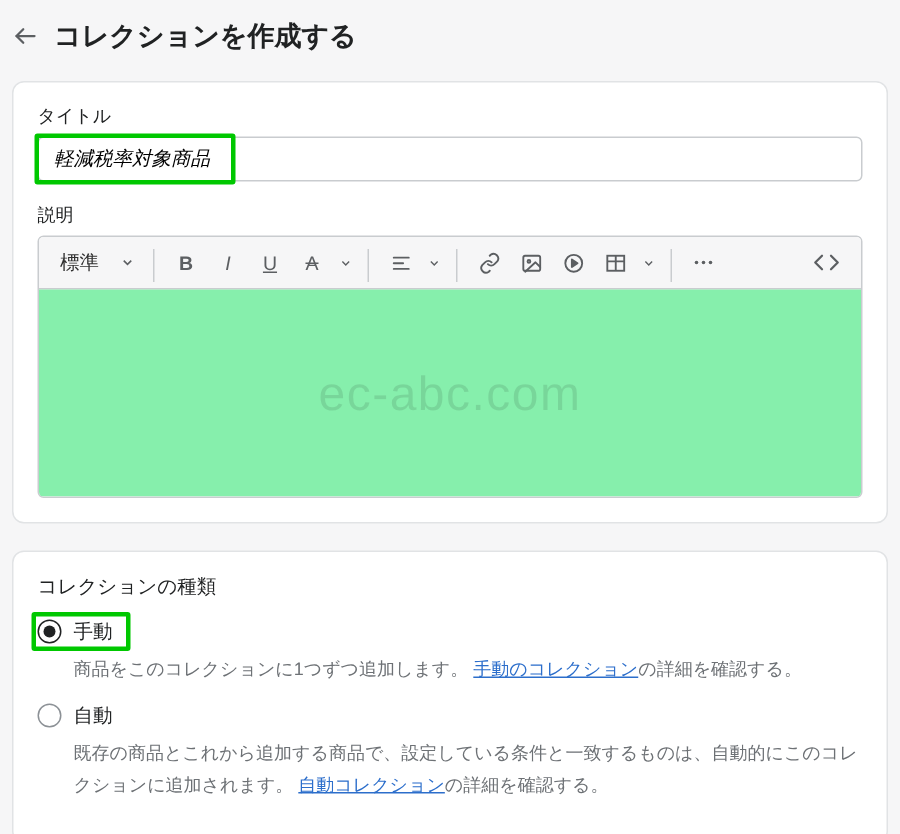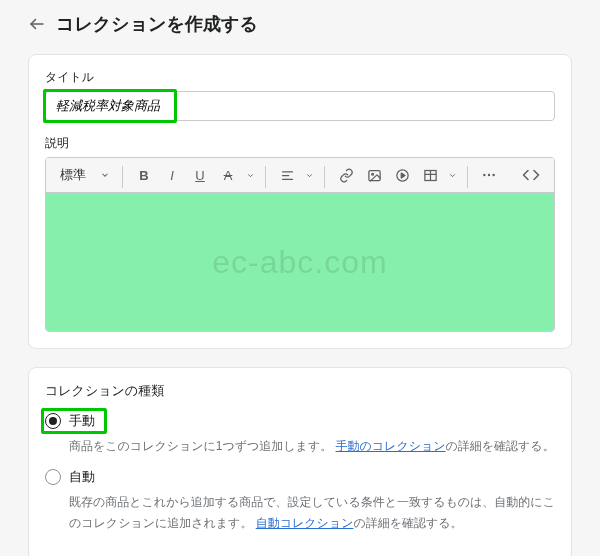--- a/index.html
+++ b/index.html
@@ -2,21 +2,21 @@
 <html><head>
 <meta charset="utf-8">
 <style>
   * { box-sizing: border-box; margin: 0; padding: 0; }
   body {
     font-family: -apple-system, BlinkMacSystemFont, "Segoe UI", "Hiragino Sans", "Hiragino Kaku Gothic ProN", sans-serif;
     background: #f6f6f7;
     color: #202223;
     font-size: 13px;
   }
-  .page { width: 600px; height: 556px; padding: 12px 28px; position: relative; overflow: hidden; }
+  .page { width: 600px; height: 556px; padding: 12px 8px; position: relative; overflow: hidden; }
   .header { display: flex; align-items: center; gap: 10px; margin-bottom: 18px; }
   .back-arrow { cursor: pointer; display: inline-flex; }
   .page-title { font-size: 18px; font-weight: 700; }
 
   .card {
     background: #fff;
     border: 1px solid #e1e3e5;
     border-radius: 8px;
     padding: 14px 16px 16px;
     margin-bottom: 18px;

